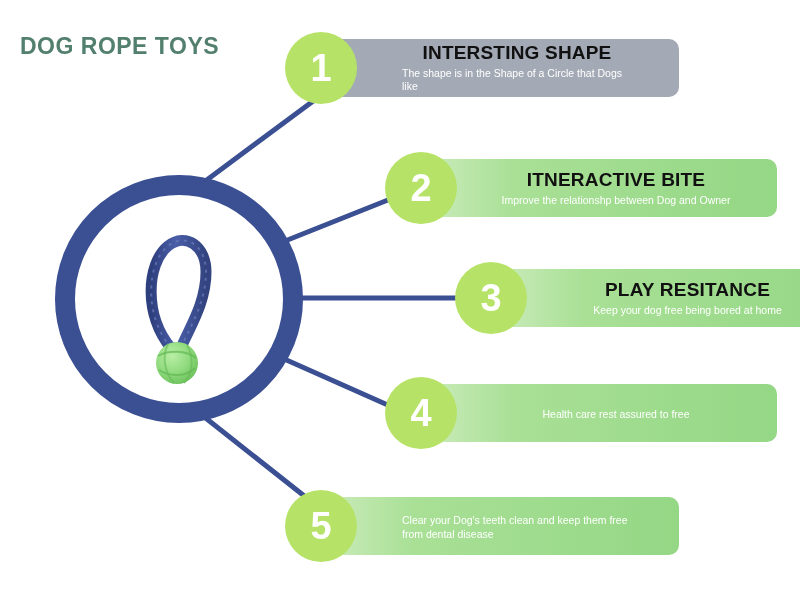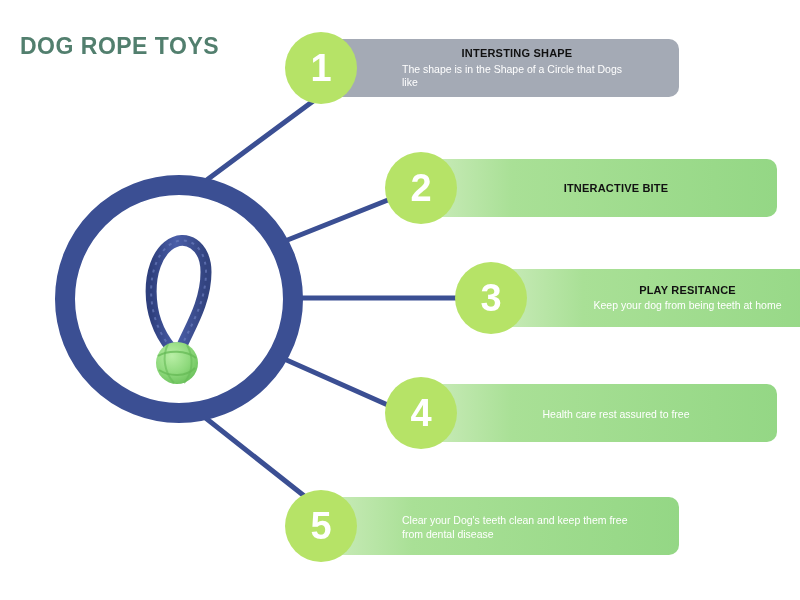--- a/index.html
+++ b/index.html
@@ -95,21 +95,21 @@
     position: relative;
     z-index: 1;
   }
   .card.green {
     background: linear-gradient(to right, #d2eec2 0%, #a9e096 28%, #94d785 100%);
   }
   .card.gray {
     background: #a4aab5;
   }
   .card-title {
-    font-size: 11px;
+    font-size: 19px;
     font-weight: bold;
     color: #111111;
     letter-spacing: 0.2px;
     text-align: center;
     line-height: 1.15;
     white-space: nowrap;
   }
   .card-desc {
     margin-top: 3px;
     font-size: 10.5px;
@@ -191,28 +191,29 @@
     <div class="card gray">
       <div class="card-title">INTERSTING SHAPE</div>
       <div class="card-desc">The shape is in the Shape of a Circle that Dogs like</div>
     </div>
   </div>
 
   <div class="row row-2">
     <div class="badge">2</div>
     <div class="card green">
       <div class="card-title">ITNERACTIVE BITE</div>
+      <div class="card-desc">Improve the relationshp between Dog and Owner</div>
     </div>
   </div>
 
   <div class="row row-3">
     <div class="badge">3</div>
     <div class="card green">
       <div class="card-title">PLAY RESITANCE</div>
-      <div class="card-desc">Keep your dog from being teeth at home</div>
+      <div class="card-desc">Keep your dog free being bored at home</div>
     </div>
   </div>
 
   <div class="row row-4">
     <div class="badge">4</div>
     <div class="card green">
       <div class="card-desc">Health care rest assured to free</div>
     </div>
   </div>
 

